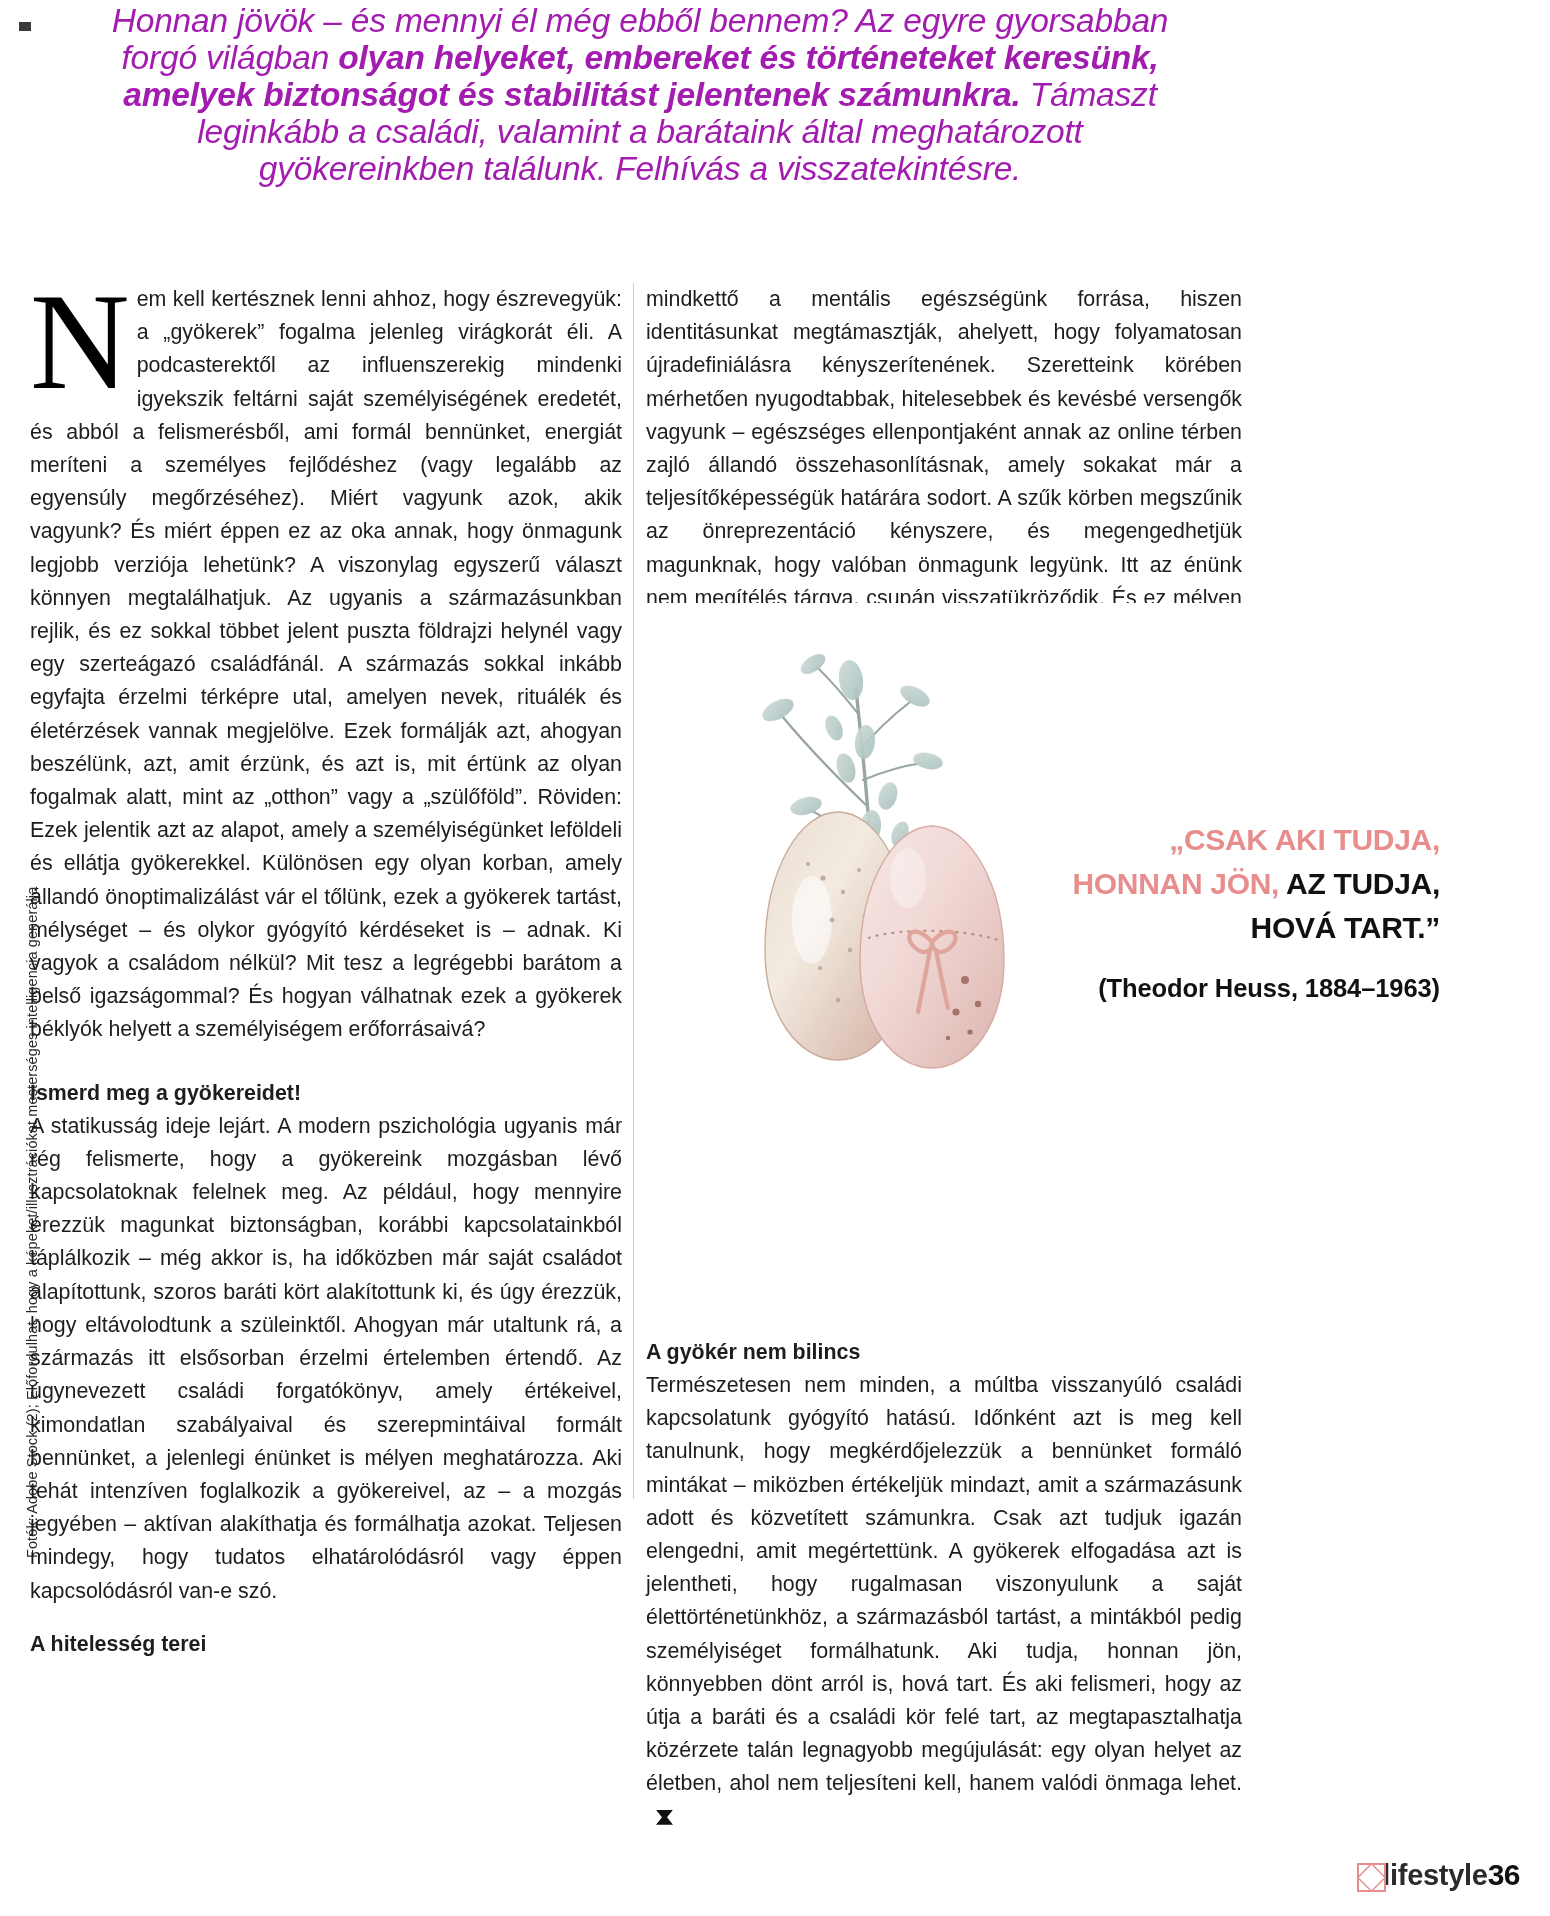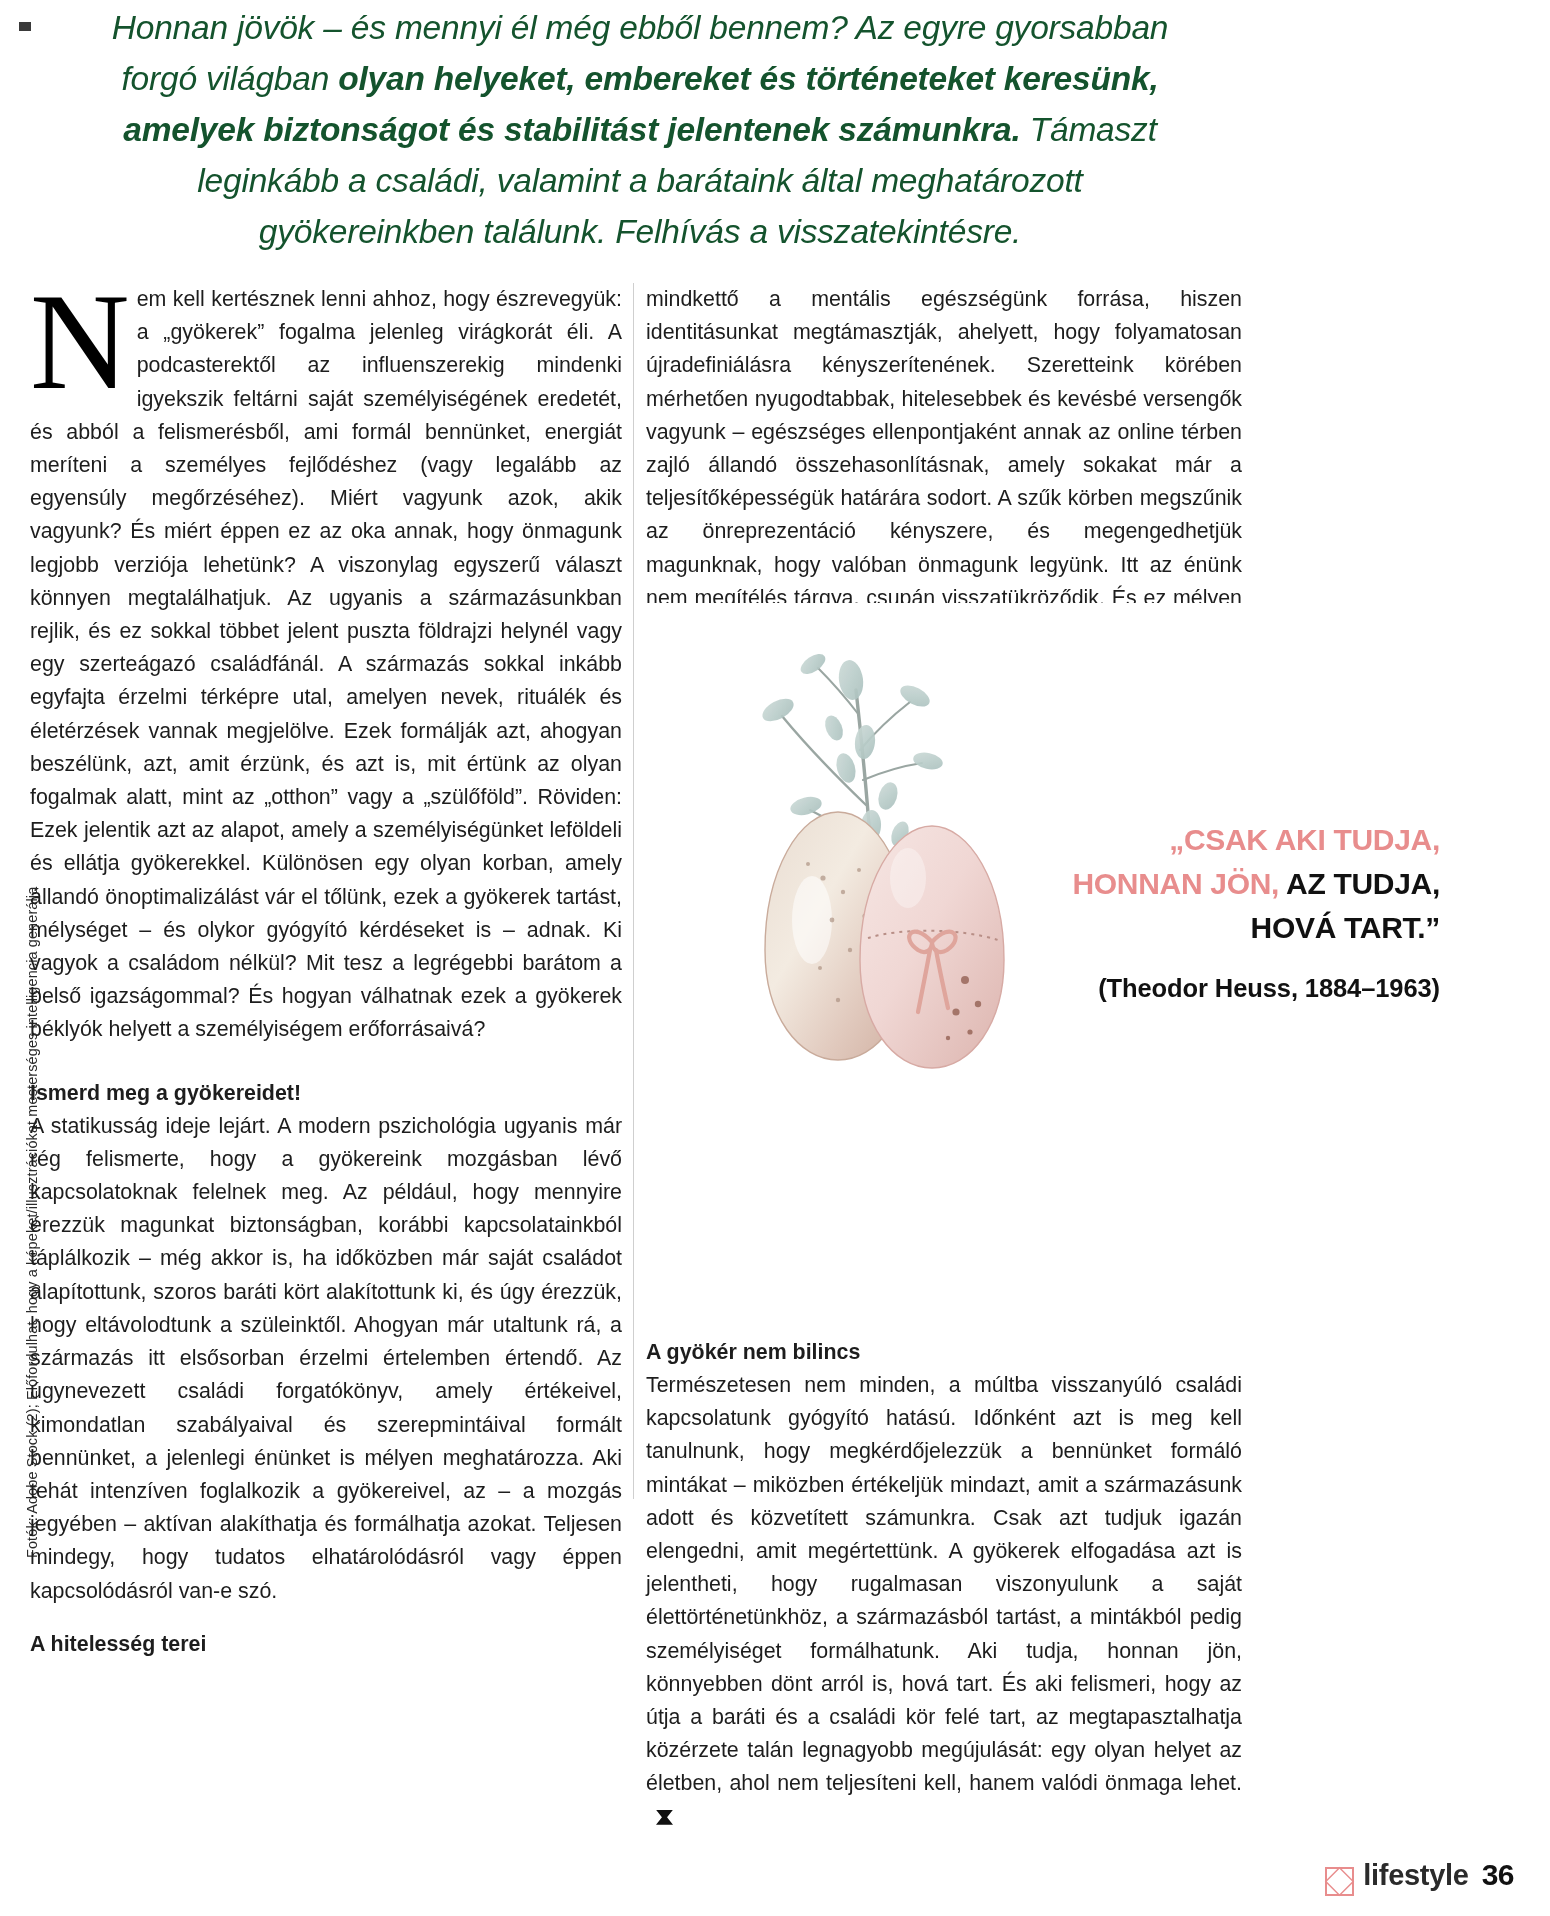--- a/index.html
+++ b/index.html
@@ -12,23 +12,23 @@
   }
   .page { position: relative; width: 1550px; height: 1916px; background:#fff; }
 
   
   .deck {
     position: absolute;
     left: 95px; top: 0px; width: 1090px;
     text-align: center;
     font-style: italic;
     font-size: 33.5px;
-    line-height: 51px;
+    line-height: 37px;
     letter-spacing: -0.2px;
-    color: #14532d;
+    color: #a21caf;
     padding-top: 2px;
   }
   .deck .b { font-weight: 700; font-style: italic; }
 
   
   .corner-mark {
     position: absolute; left: 19px; top: 22px;
     width: 12px; height: 9px; background: #3a3a3a;
   }
 
@@ -128,22 +128,22 @@
     width: 17px; height: 15px;
     margin-left: 10px;
     vertical-align: -1px;
     background:#111;
     clip-path: polygon(0 0, 35% 50%, 0 100%, 100% 100%, 65% 50%, 100% 0);
   }
 
   
   .footer {
     position: absolute;
-    right: 36px; bottom: 24px;
-    display: flex; align-items: flex-end; gap: 13px;
+    right: 30px; bottom: 24px;
+    display: flex; align-items: center; 
   }
   .footer .logo-mark {
     width: 25px; height: 25px;
     position: relative;
   }
   .footer .logo-mark::before,
   .footer .logo-mark::after {
     content:""; position:absolute; left:0; top:0;
     width: 25px; height: 25px;
     border: 2.6px solid #e88d8d;

